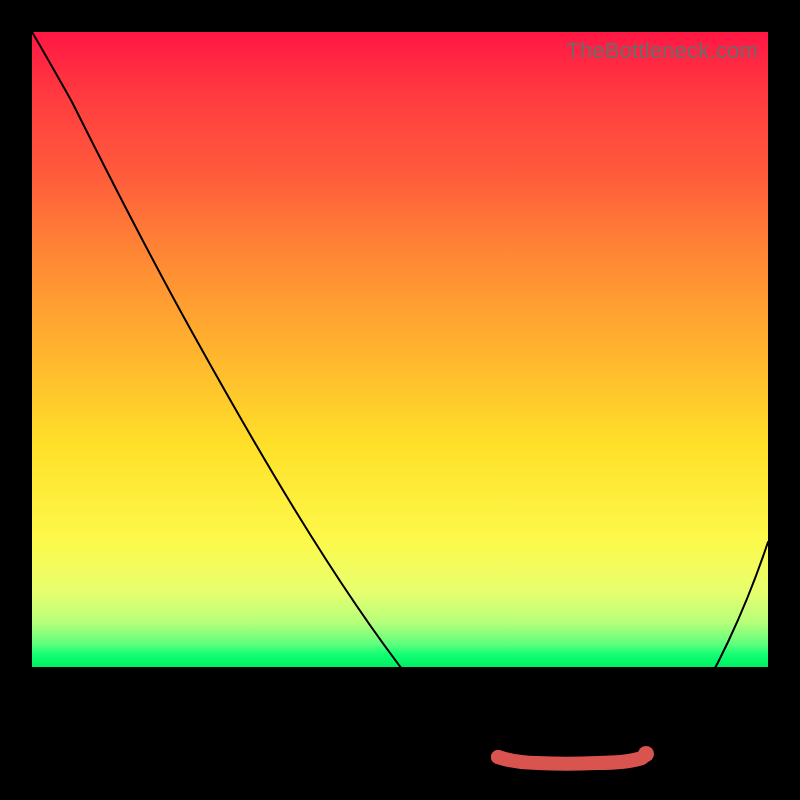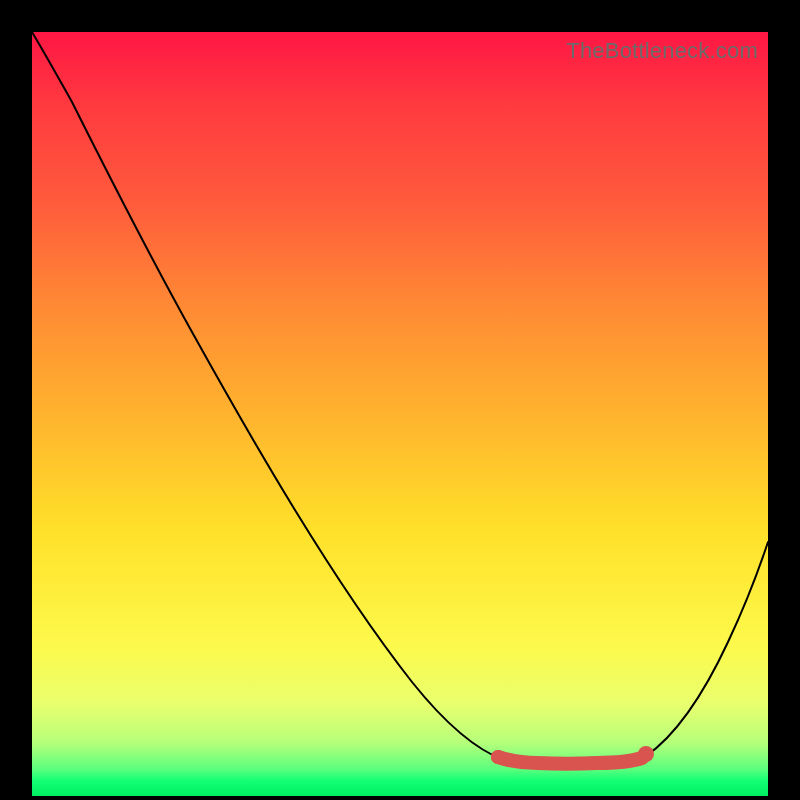--- a/index.html
+++ b/index.html
@@ -15,21 +15,21 @@
     position: relative;
     width: 800px;
     height: 800px;
     background: #000;
   }
   .plot-area {
     position: absolute;
     left: 32px;
     top: 32px;
     width: 736px;
-    height: 764px;
+    height: 635px;
     background: linear-gradient(
       to bottom,
       #ff1744 0%,
       #ff3b3f 10%,
       #ff5a3c 22%,
       #ff8a34 36%,
       #ffb32e 50%,
       #ffe029 65%,
       #fdf94a 80%,
       #e8ff6e 88%,

